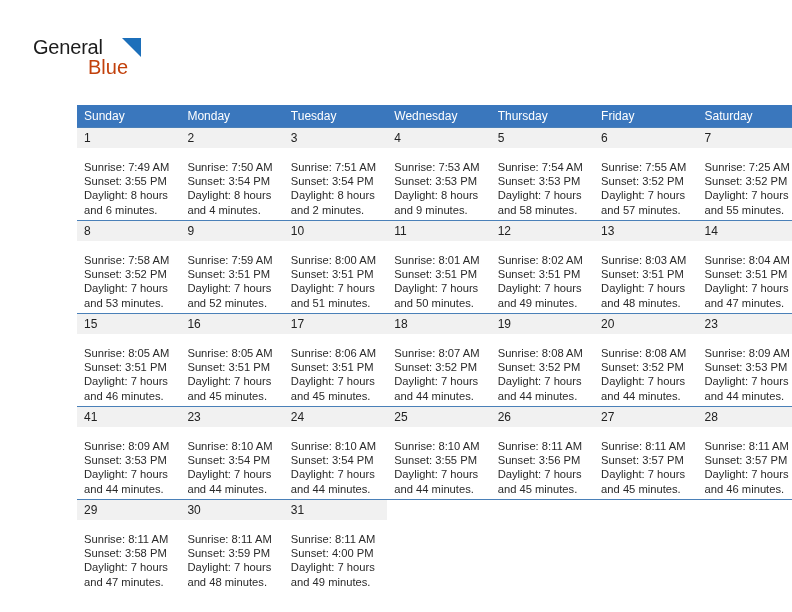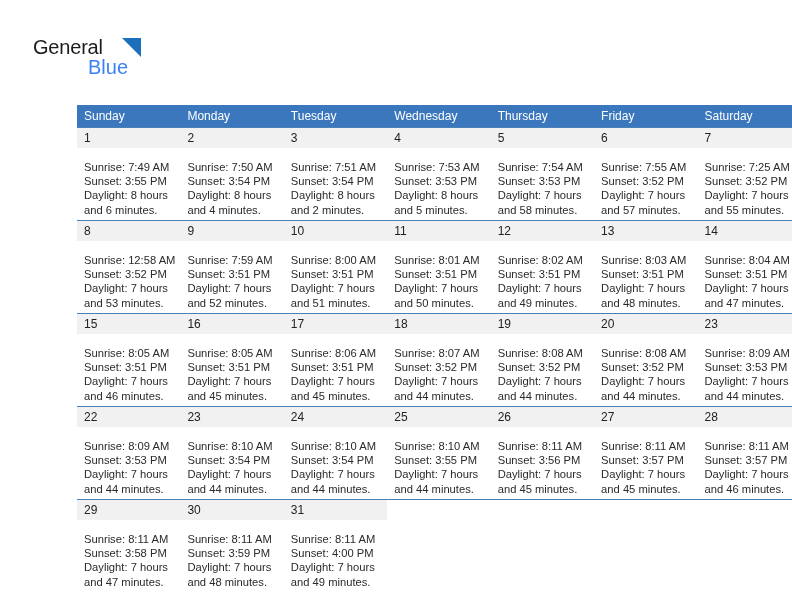--- a/index.html
+++ b/index.html
@@ -53,21 +53,21 @@
     width: 0;
     height: 0;
     border-top: 19px solid #1c6fba;
     border-left: 19px solid transparent;
   }
   .logo-blue {
     position: absolute;
     left: 55px;
     top: 20px;
     font-size: 20px;
-    color: #3b82f6;
+    color: #c2410c;
     line-height: 22px;
   }
 
   .title {
     position: absolute;
     right: 0;
     top: 0;
     font-size: 27px;
     color: #1c1c1c;
     line-height: 34px;
@@ -200,21 +200,21 @@
                 <span>Daylight: 8 hours</span>
                 <span>and 2 minutes.</span>
               </span>
             </td>
             <td class="daycell">
               <span class="daynum">4</span>
               <span class="info">
                 <span>Sunrise: 7:53 AM</span>
                 <span>Sunset: 3:53 PM</span>
                 <span>Daylight: 8 hours</span>
-                <span>and 5 minutes.</span>
+                <span>and 9 minutes.</span>
               </span>
             </td>
             <td class="daycell">
               <span class="daynum">5</span>
               <span class="info">
                 <span>Sunrise: 7:54 AM</span>
                 <span>Sunset: 3:53 PM</span>
                 <span>Daylight: 7 hours</span>
                 <span>and 58 minutes.</span>
               </span>
@@ -235,21 +235,21 @@
                 <span>Sunset: 3:52 PM</span>
                 <span>Daylight: 7 hours</span>
                 <span>and 55 minutes.</span>
               </span>
             </td>
           </tr>
           <tr class="week-row">
             <td class="daycell">
               <span class="daynum">8</span>
               <span class="info">
-                <span>Sunrise: 12:58 AM</span>
+                <span>Sunrise: 7:58 AM</span>
                 <span>Sunset: 3:52 PM</span>
                 <span>Daylight: 7 hours</span>
                 <span>and 53 minutes.</span>
               </span>
             </td>
             <td class="daycell">
               <span class="daynum">9</span>
               <span class="info">
                 <span>Sunrise: 7:59 AM</span>
                 <span>Sunset: 3:51 PM</span>
@@ -363,21 +363,21 @@
               <span class="info">
                 <span>Sunrise: 8:09 AM</span>
                 <span>Sunset: 3:53 PM</span>
                 <span>Daylight: 7 hours</span>
                 <span>and 44 minutes.</span>
               </span>
             </td>
           </tr>
           <tr class="week-row">
             <td class="daycell">
-              <span class="daynum">22</span>
+              <span class="daynum">41</span>
               <span class="info">
                 <span>Sunrise: 8:09 AM</span>
                 <span>Sunset: 3:53 PM</span>
                 <span>Daylight: 7 hours</span>
                 <span>and 44 minutes.</span>
               </span>
             </td>
             <td class="daycell">
               <span class="daynum">23</span>
               <span class="info">

